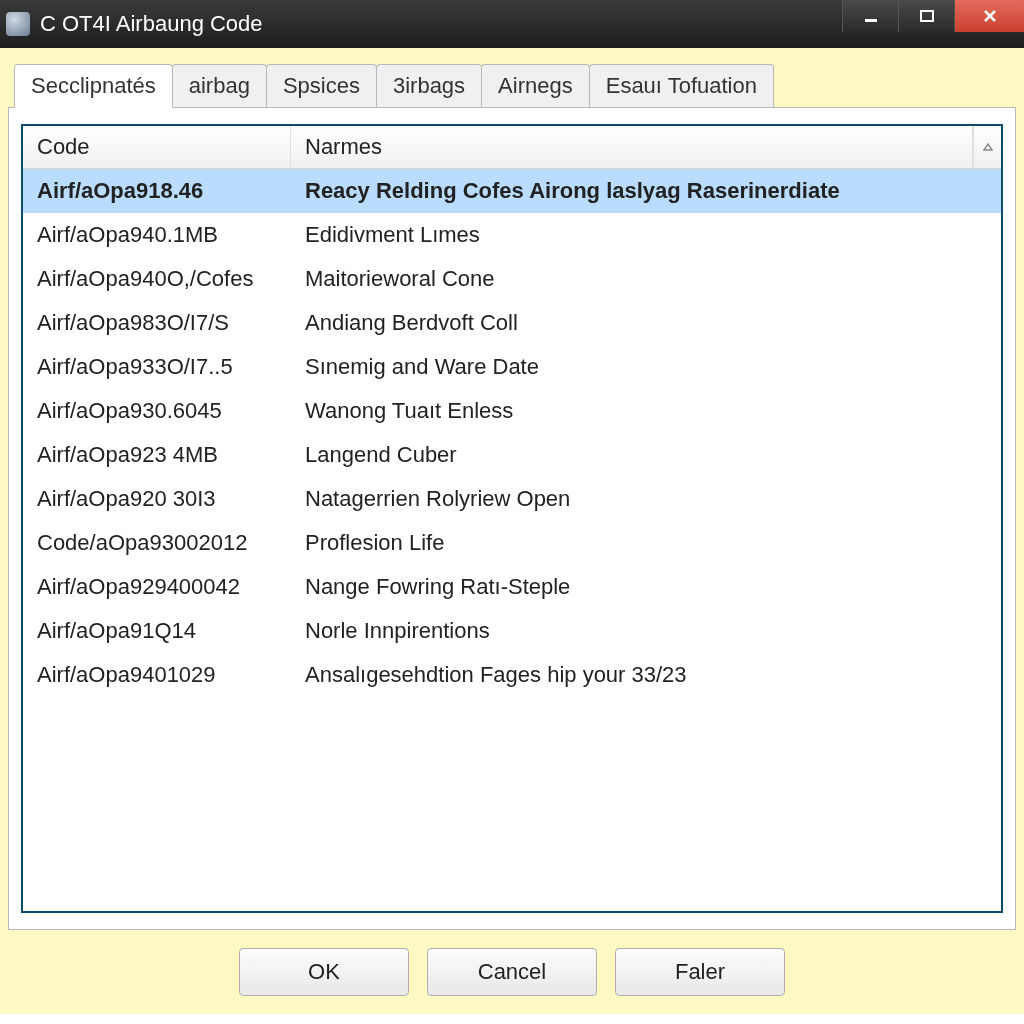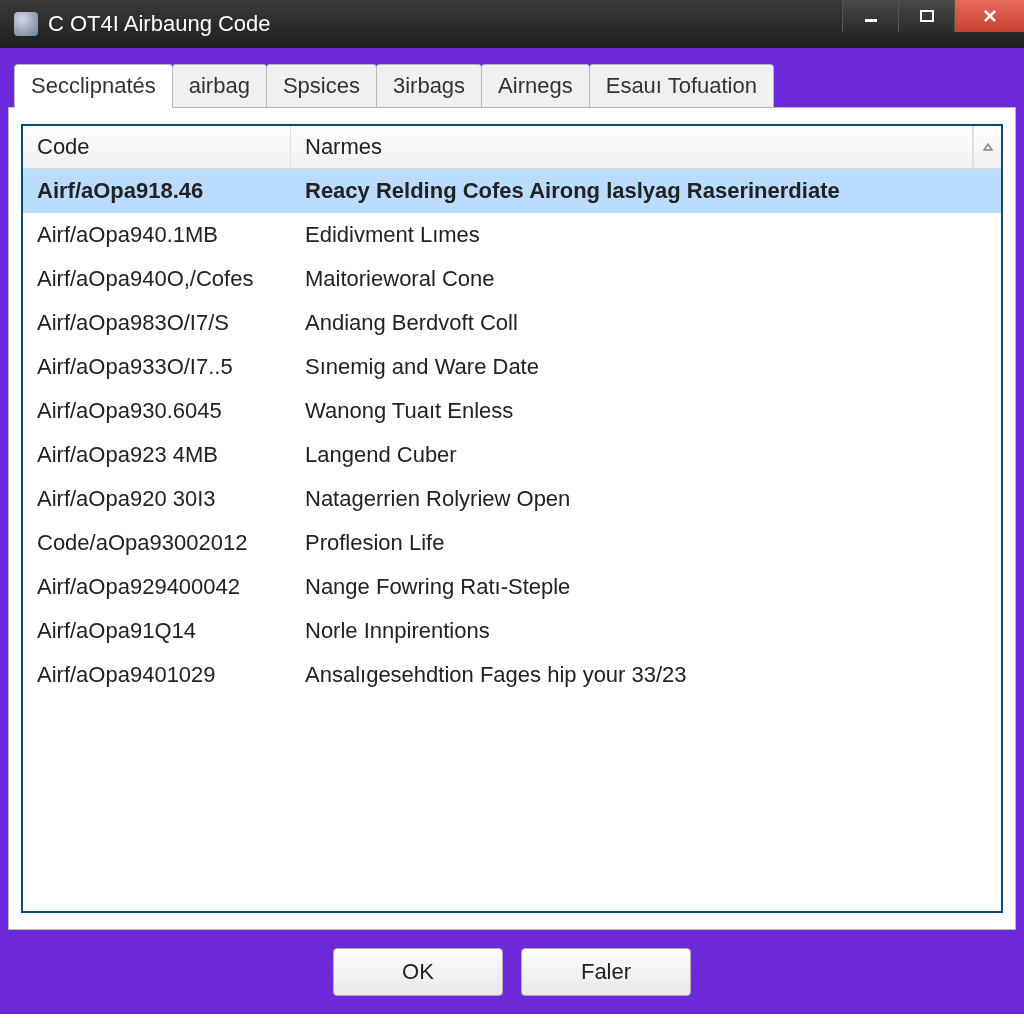--- a/index.html
+++ b/index.html
@@ -10,21 +10,21 @@
   width: 1024px;
   height: 1024px;
   overflow: hidden;
 }
 .window { width: 1024px; }
 .titlebar {
   background: linear-gradient(to bottom, #3a3a3a 0%, #1e1e1e 100%);
   height: 48px;
   display: flex;
   align-items: center;
-  padding-left: 14px;
+  padding-left: 6px;
 }
 .titlebar-icon {
   width: 24px; height: 24px;
   background: radial-gradient(circle at 35% 30%, #cfd8e4, #6b7c94);
   border-radius: 4px;
   margin-right: 10px;
 }
 .titlebar-text {
   color: #fff;
   font-size: 22px;
@@ -44,21 +44,21 @@
 .win-btn.min, .win-btn.max {
   background: linear-gradient(to bottom, #4a4a4a, #2a2a2a);
 }
 .win-btn.close {
   width: 70px;
   background: linear-gradient(to bottom, #e46b5c, #c9402f);
   border-top-right-radius: 0;
 }
 .win-btn svg { display: block; }
 .dialog-body {
-  background: #6d28d9;
+  background: #fef9c3;
   padding: 16px 8px 0 8px;
 }
 .tabs {
   display: flex;
   align-items: flex-end;
   margin-left: 6px;
 }
 .tab {
   padding: 8px 16px 8px 16px;
   border: 1px solid #b8b8b8;
@@ -250,17 +250,18 @@
             <div class="row">
               <div class="cell col-code">Airf/aOpa9401029</div>
               <div class="cell col-name">Ansalıgesehdtion Fages hip your 33/23</div>
             </div>
           </div>
       </div>
     </div>
 
     <div class="footer">
       <div class="btn">OK</div>
+      <div class="btn">Cancel</div>
       <div class="btn">Faler</div>
     </div>
 
   </div>
 </div>
 
 </body></html>

